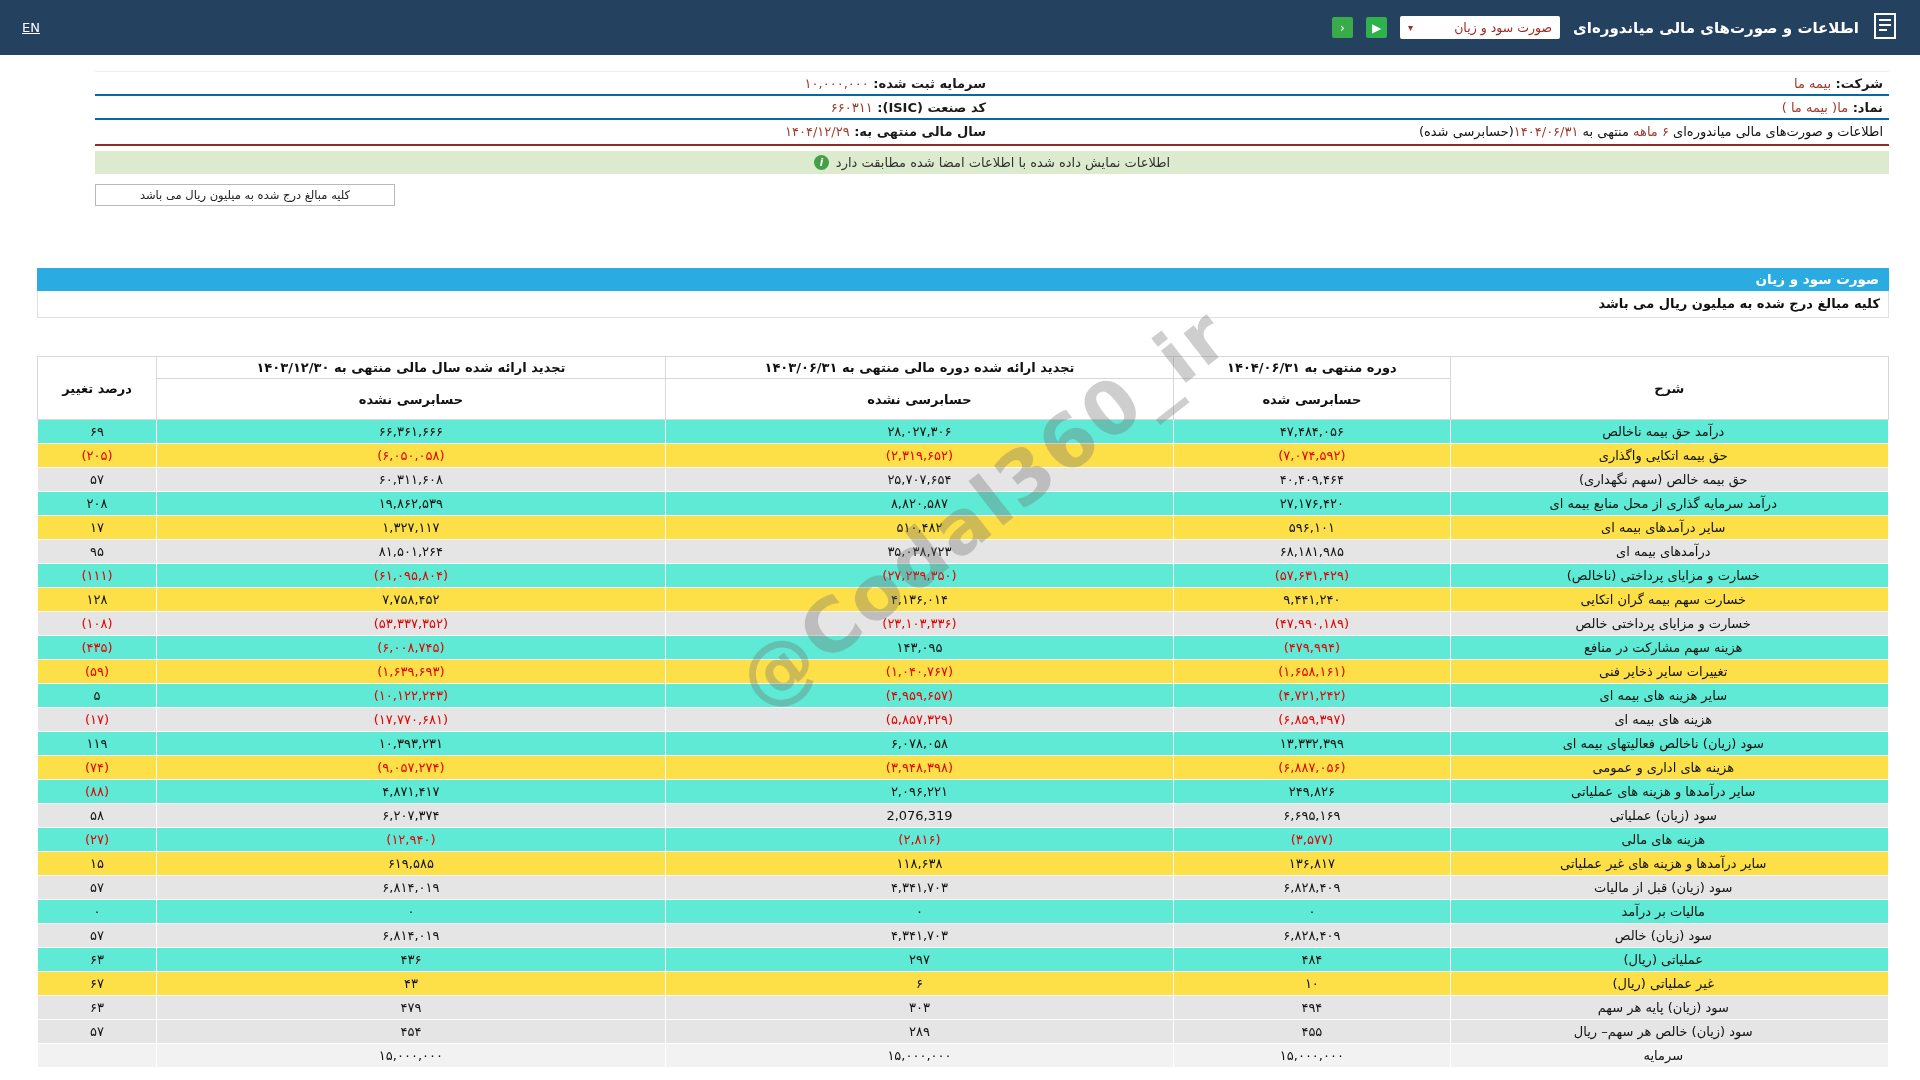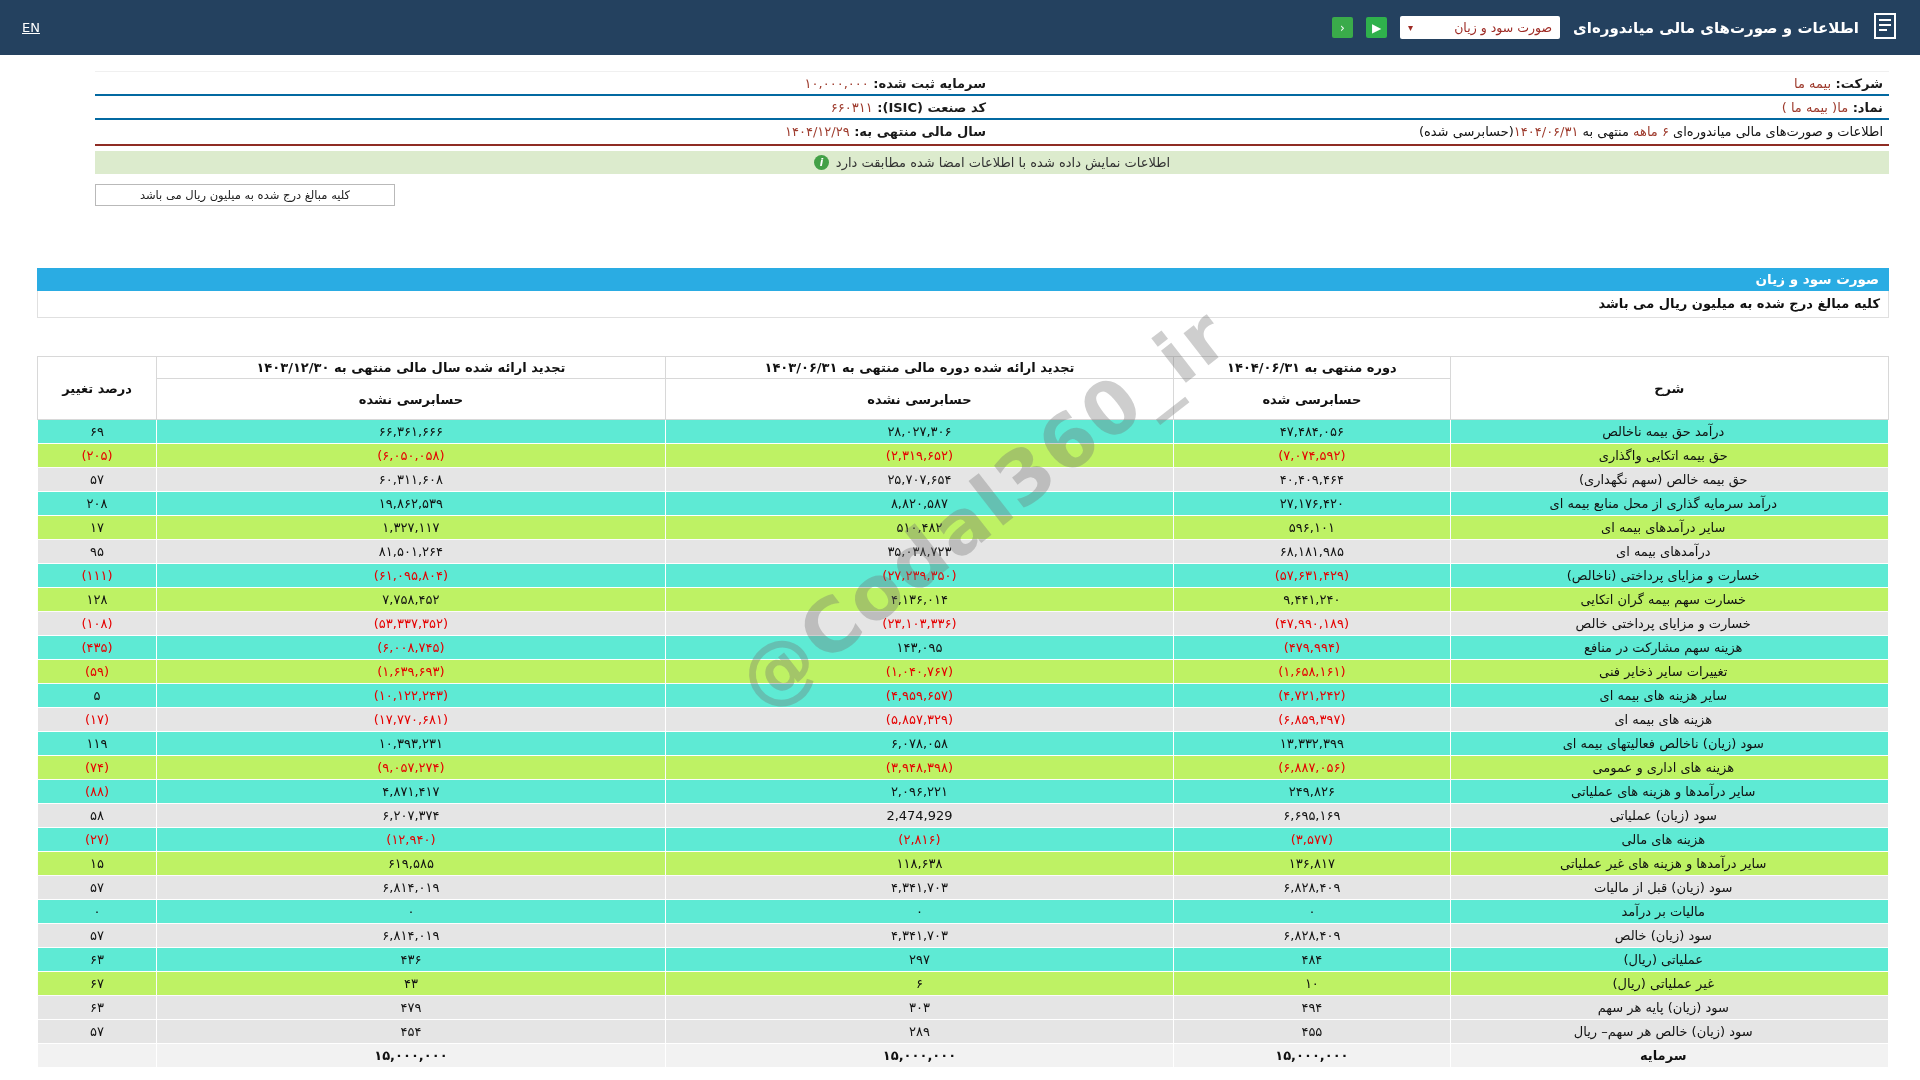--- a/index.html
+++ b/index.html
@@ -139,24 +139,24 @@
     font-size: 13px;
     text-align: center;
     border: 1px solid #fff;
     padding: 1px 4px;
     color: #111;
     white-space: nowrap;
     overflow: hidden;
   }
   tbody td.desc { text-align: center; padding-right: 16px; }
   tr.bg-blue td   { background: #5eead4; }
-  tr.bg-white td  { background: #bef264; border-color: #fbfbfb; }
+  tr.bg-white td  { background: #fde047; border-color: #fbfbfb; }
   tr.bg-orange td { background: #e5e5e5; }
   tr.bg-gray td   { background: #f2f2f2; }
-  tr.bold td      { font-weight: bold; }
+  tr.bold td      { font-weight: normal; }
   tbody td.neg    { color: #e50000; }
   
   .watermark {
     position: absolute;
     left: 648px;
     top: 109px;
     transform: rotate(-38deg);
     font-size: 74px;
     font-weight: bold;
     letter-spacing: 3px;
@@ -346,21 +346,21 @@
         <tr class="bg-blue">
           <td class="desc">سایر درآمدها و هزینه های عملیاتی</td>
           <td>۲۴۹,۸۲۶</td>
           <td>۲,۰۹۶,۲۲۱</td>
           <td>۴,۸۷۱,۴۱۷</td>
           <td class="neg">(۸۸)</td>
         </tr>
         <tr class="bg-orange">
           <td class="desc">سود (زیان) عملیاتی</td>
           <td>۶,۶۹۵,۱۶۹</td>
-          <td>2,474,929</td>
+          <td>2,076,319</td>
           <td>۶,۲۰۷,۳۷۴</td>
           <td>۵۸</td>
         </tr>
         <tr class="bg-blue">
           <td class="desc">هزینه های مالی</td>
           <td class="neg">(۳,۵۷۷)</td>
           <td class="neg">(۲,۸۱۶)</td>
           <td class="neg">(۱۲,۹۴۰)</td>
           <td class="neg">(۲۷)</td>
         </tr>

